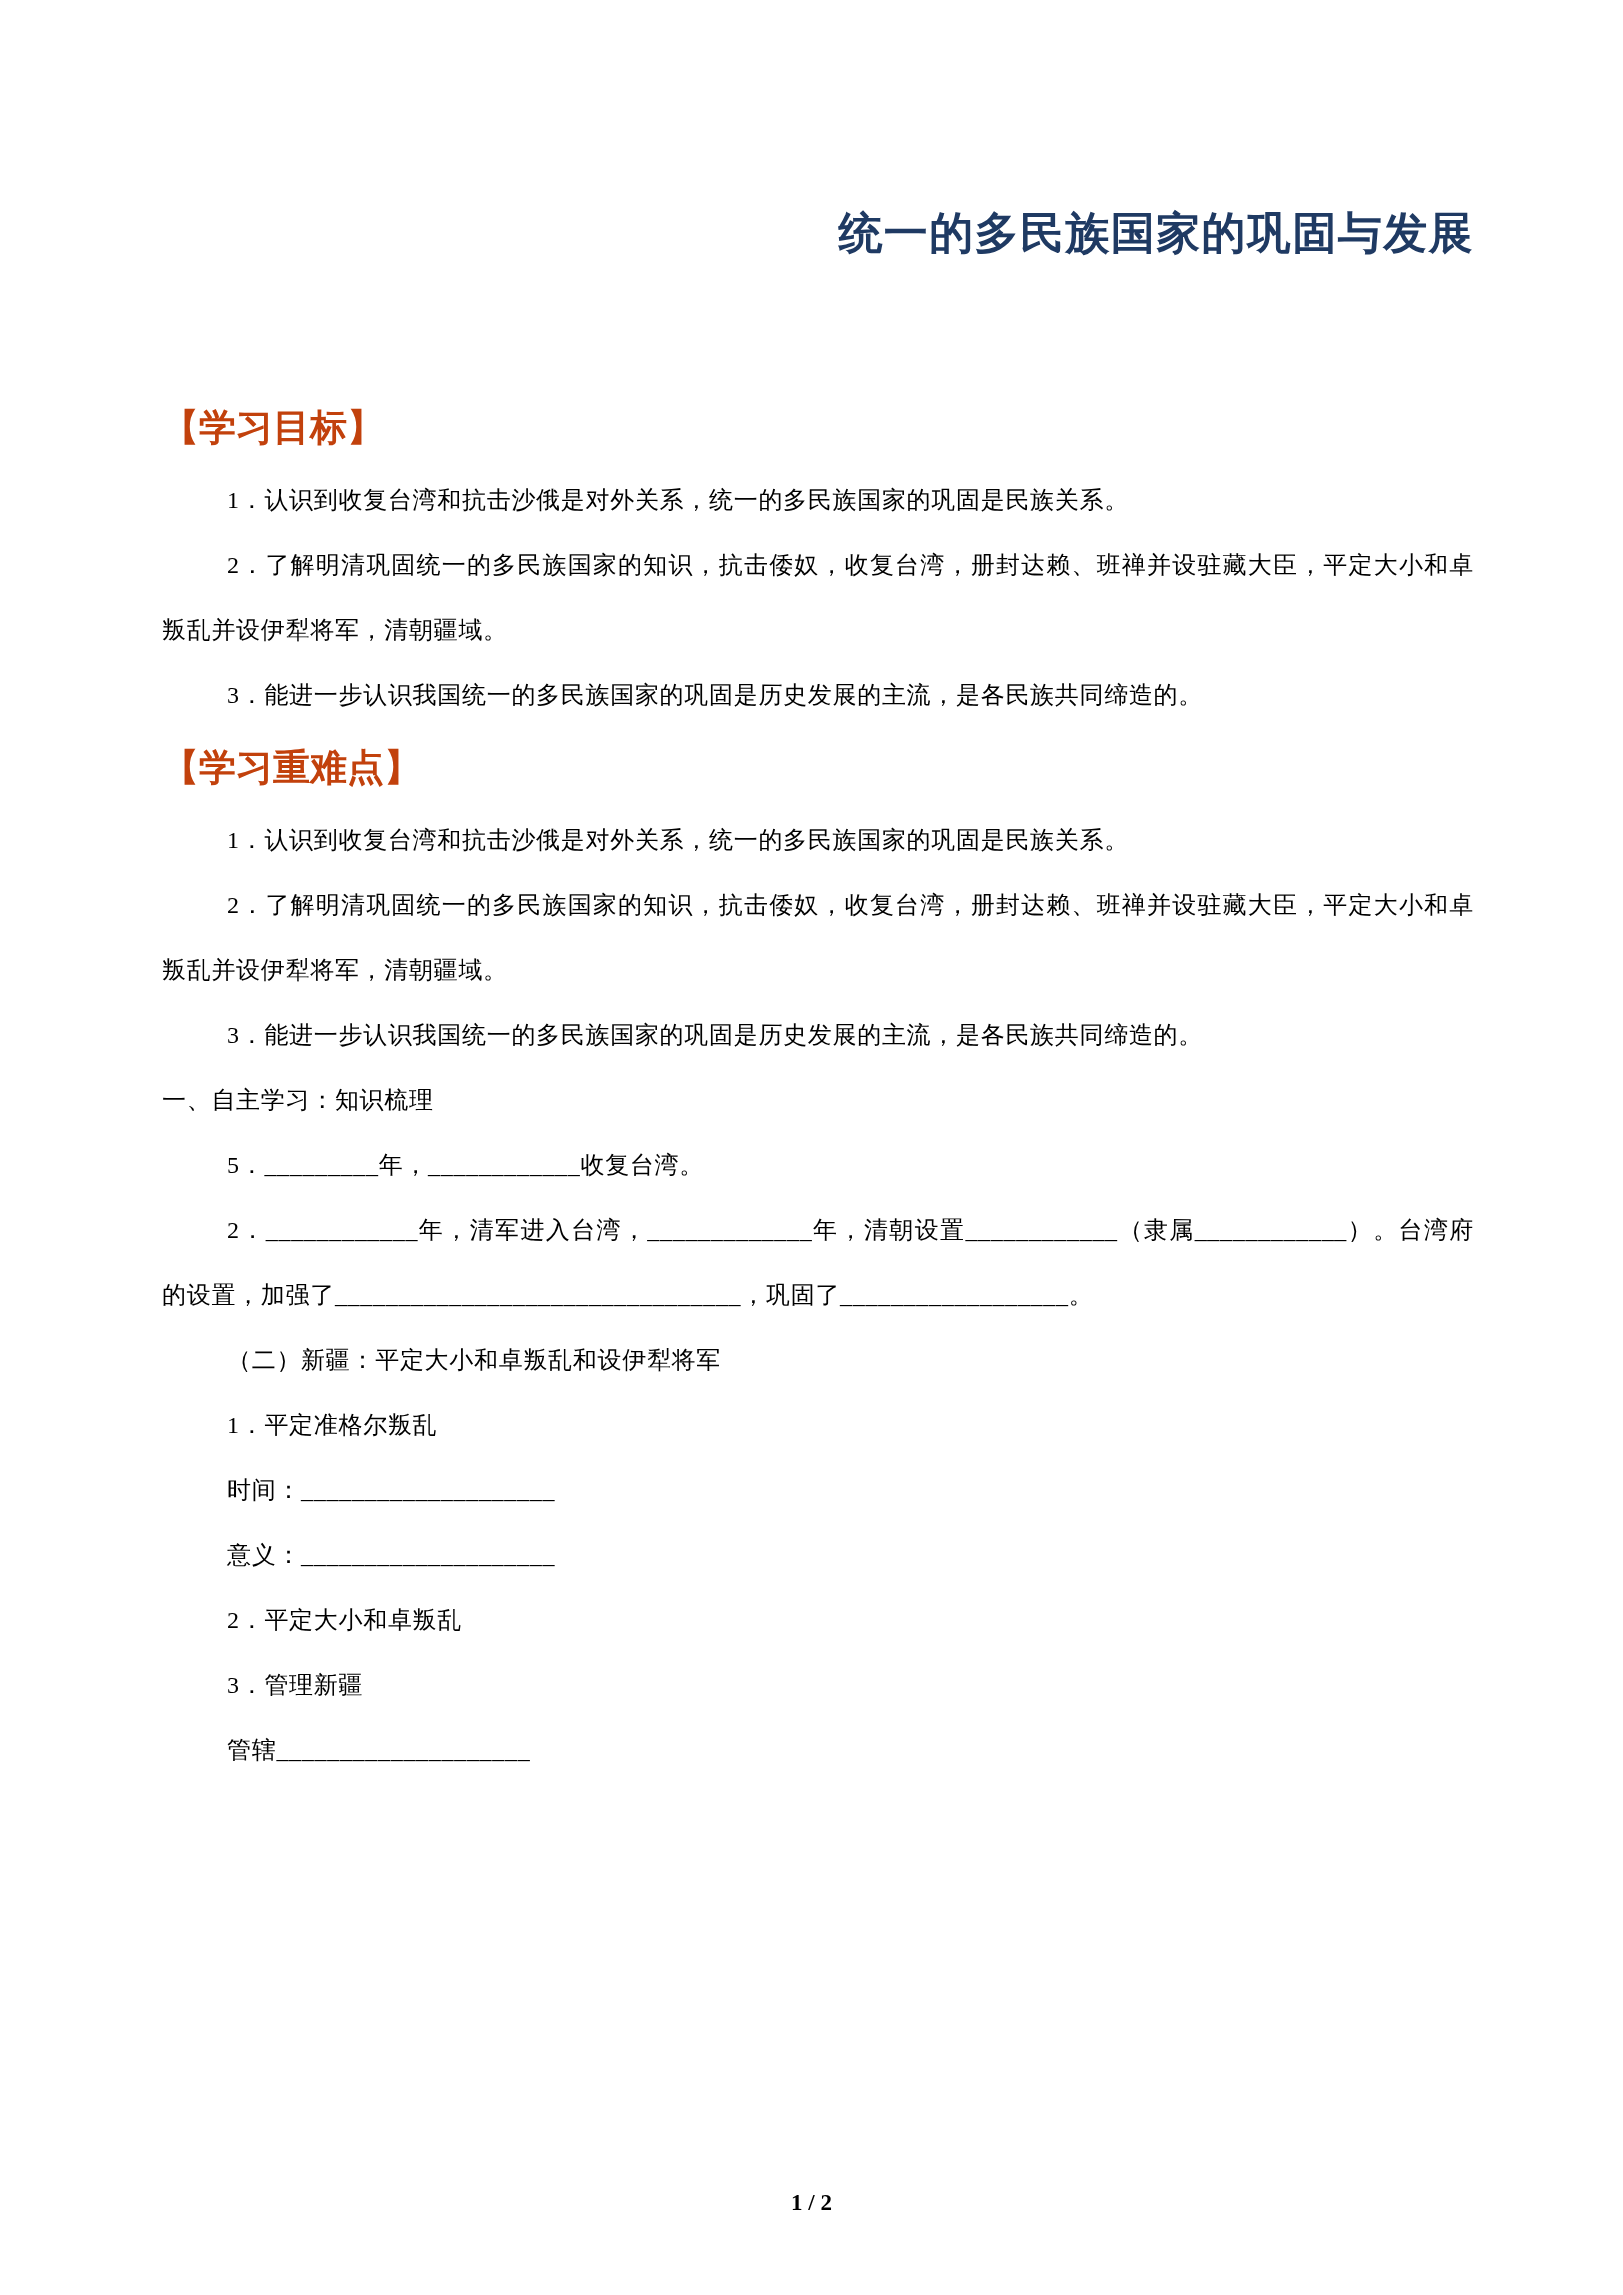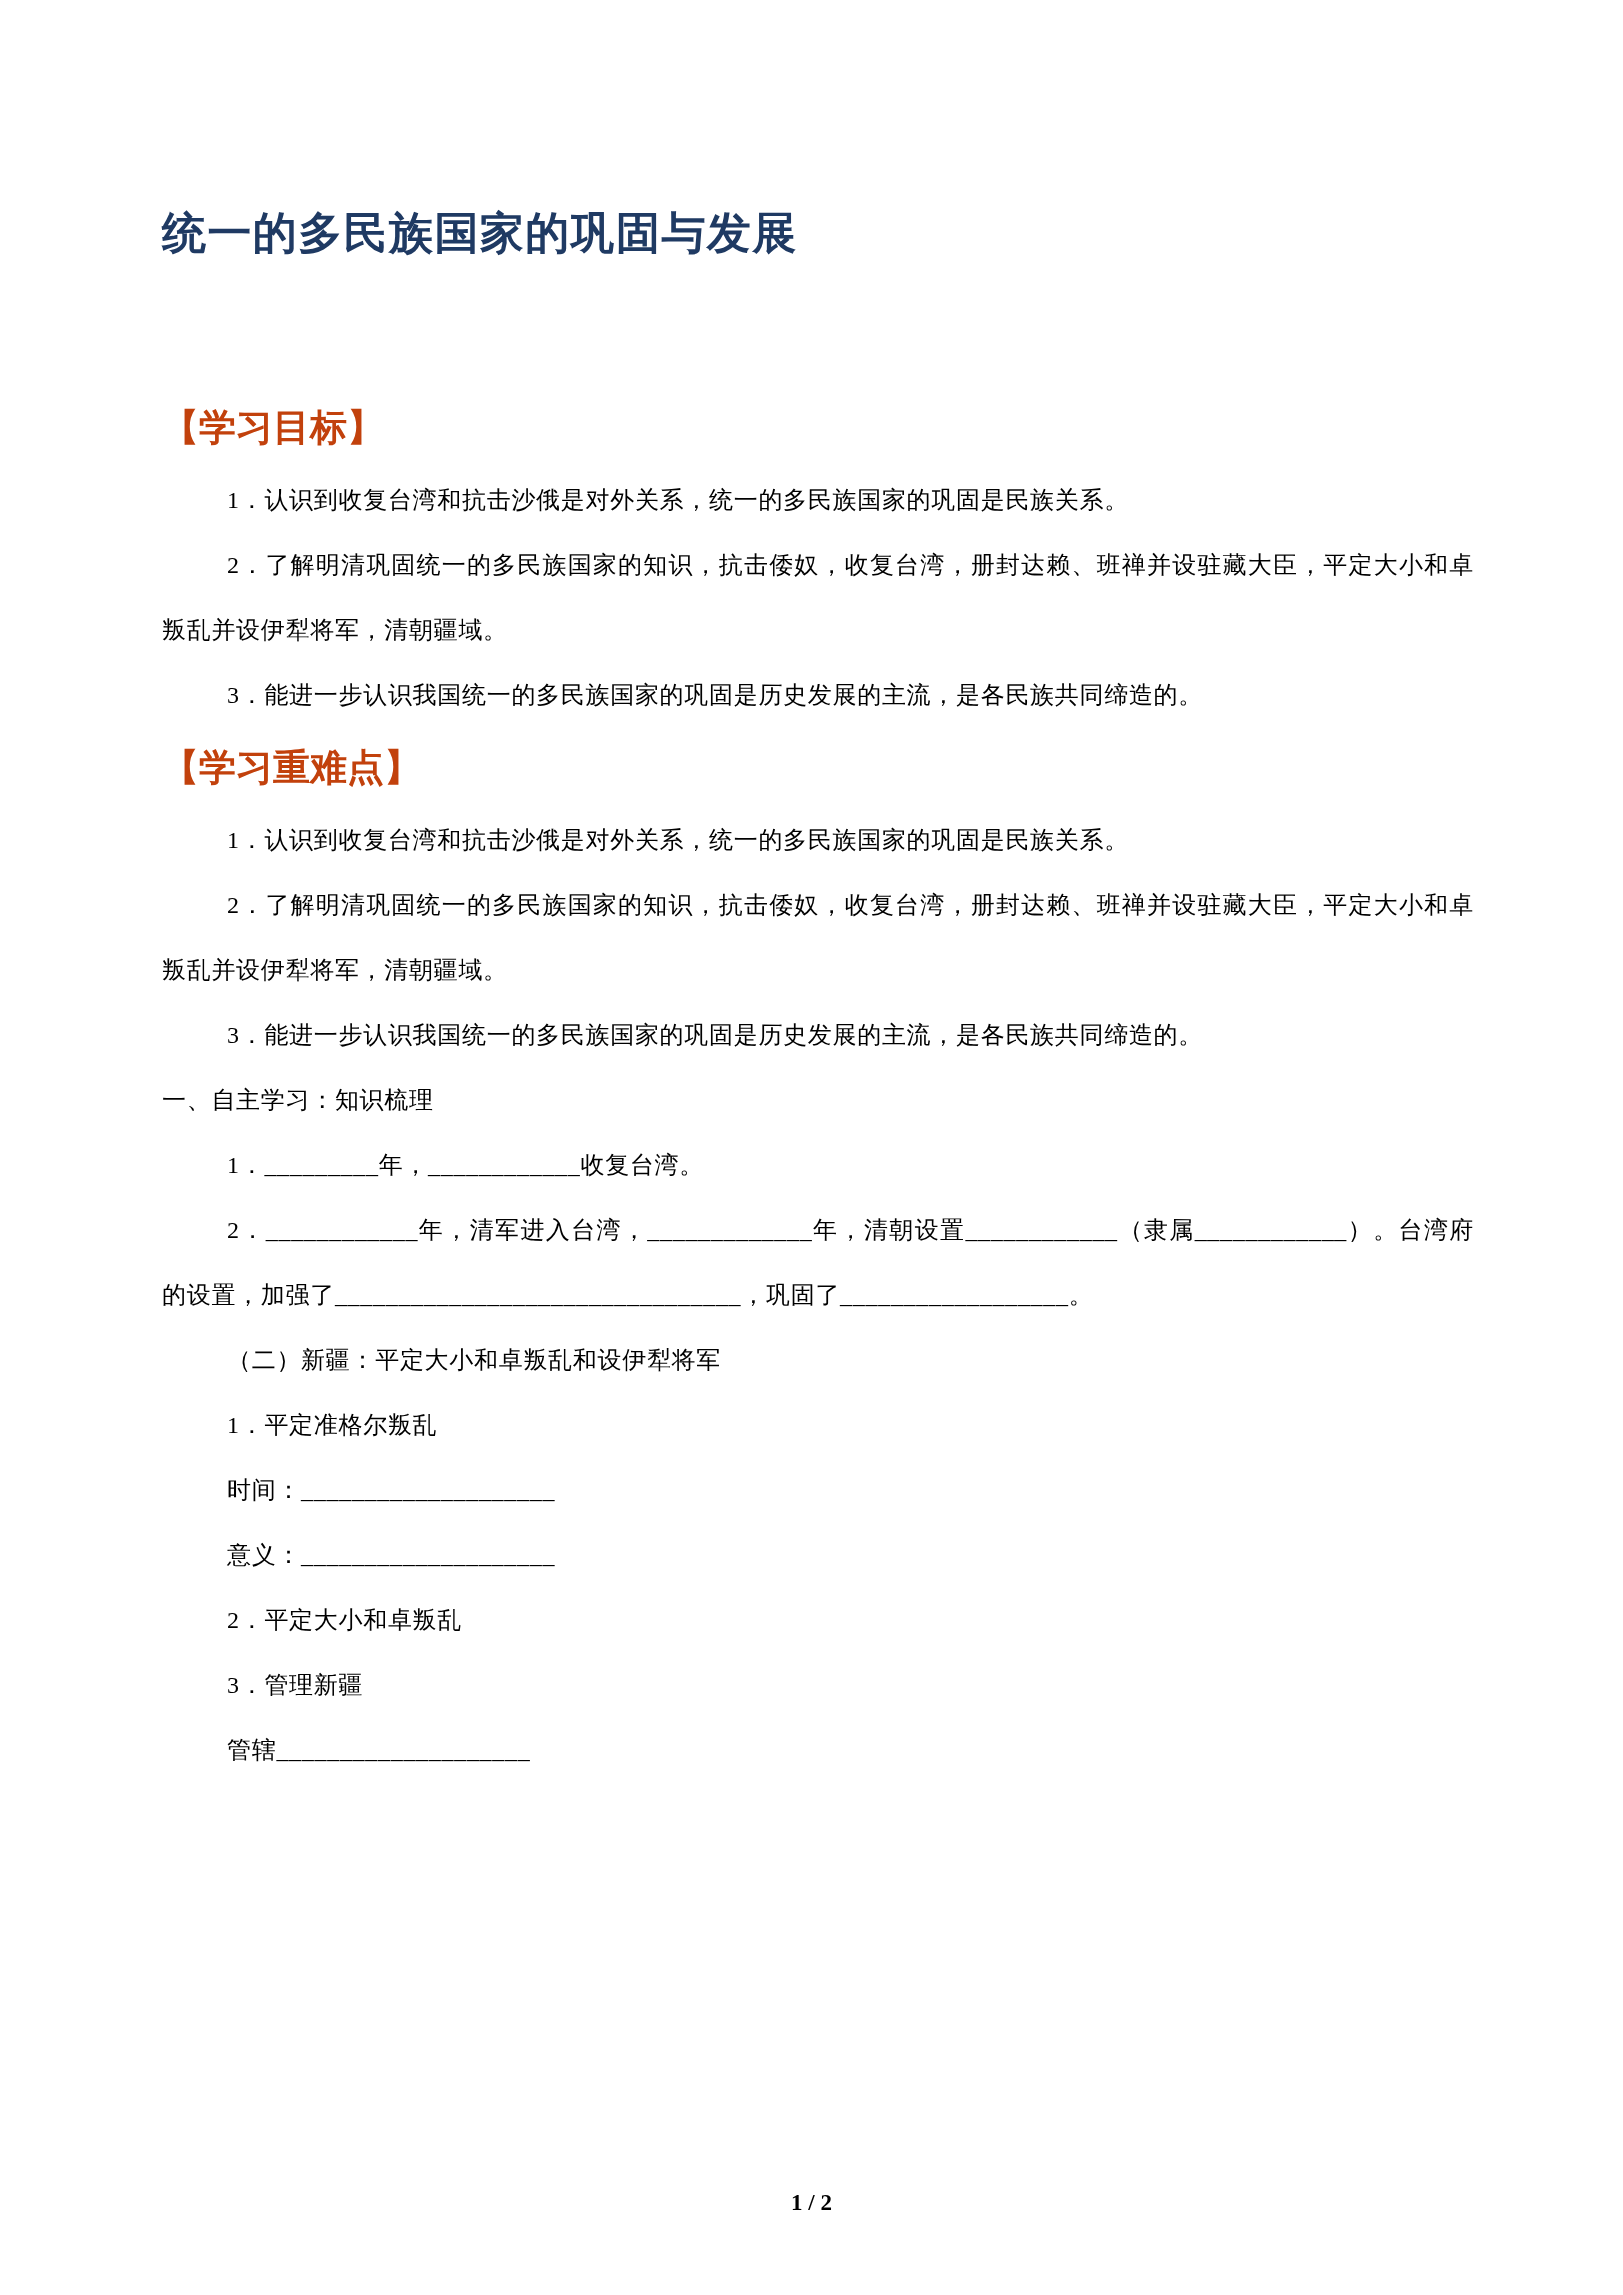--- a/index.html
+++ b/index.html
@@ -12,21 +12,21 @@
     width: 1623px;
     min-height: 2295px;
     margin: 0 auto;
     background: #ffffff;
     position: relative;
     padding: 205px 149px 177px 162px;
   }
   .doc-title {
     font-size: 44px;
     font-weight: bold;
-    text-align: left;
+    text-align: right;
     color: #1f3a63;
     letter-spacing: 1.4px;
     margin-bottom: 126px;
     line-height: 1.3;
   }
   .sec-heading {
     font-size: 37px;
     font-weight: bold;
     line-height: 80px;
     color: #c2410c;
@@ -68,21 +68,21 @@
 
   <section class="doc-section">
     <h2 class="sec-heading">【学习重难点】</h2>
     <p class="body-para">1．认识到收复台湾和抗击沙俄是对外关系，统一的多民族国家的巩固是民族关系。</p>
     <p class="body-para">2．了解明清巩固统一的多民族国家的知识，抗击倭奴，收复台湾，册封达赖、班禅并设驻藏大臣，平定大小和卓叛乱并设伊犁将军，清朝疆域。</p>
     <p class="body-para">3．能进一步认识我国统一的多民族国家的巩固是历史发展的主流，是各民族共同缔造的。</p>
   </section>
 
   <section class="doc-section">
     <p class="body-para no-indent">一、自主学习：知识梳理</p>
-    <p class="body-para">1．_________年，____________收复台湾。</p>
+    <p class="body-para">5．_________年，____________收复台湾。</p>
     <p class="body-para">2．____________年，清军进入台湾，_____________年，清朝设置____________（隶属____________）。台湾府的设置，加强了________________________________，巩固了__________________。</p>
     <p class="body-para">（二）新疆：平定大小和卓叛乱和设伊犁将军</p>
     <p class="body-para">1．平定准格尔叛乱</p>
     <p class="body-para">时间：____________________</p>
     <p class="body-para">意义：____________________</p>
     <p class="body-para">2．平定大小和卓叛乱</p>
     <p class="body-para">3．管理新疆</p>
     <p class="body-para">管辖____________________</p>
   </section>
 

